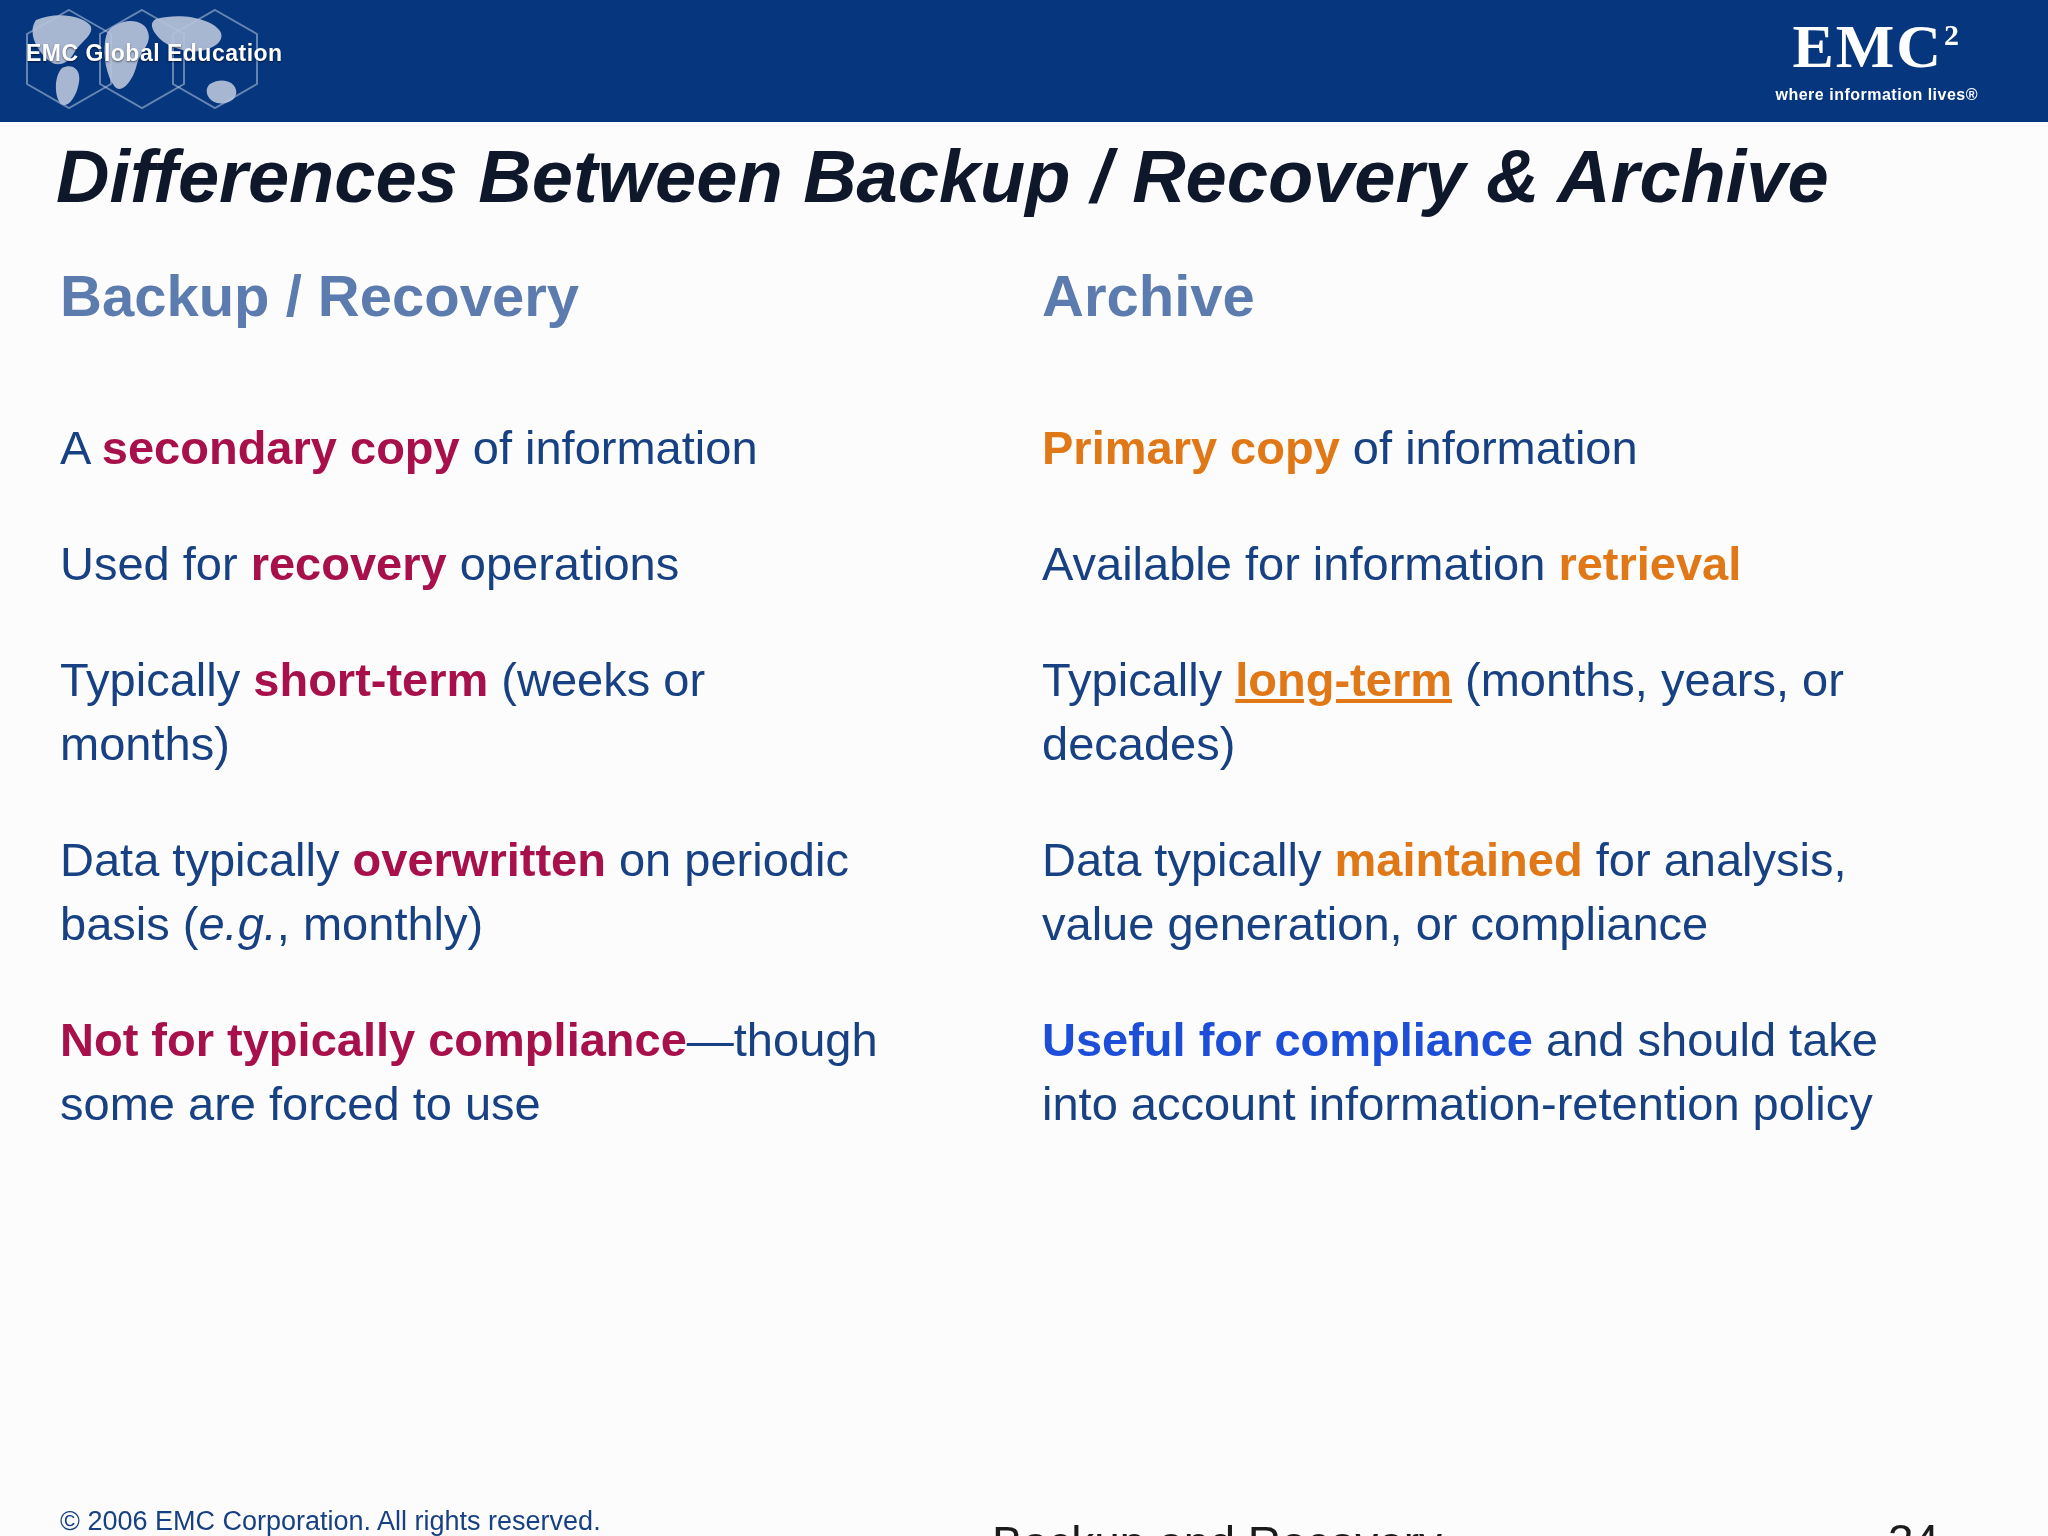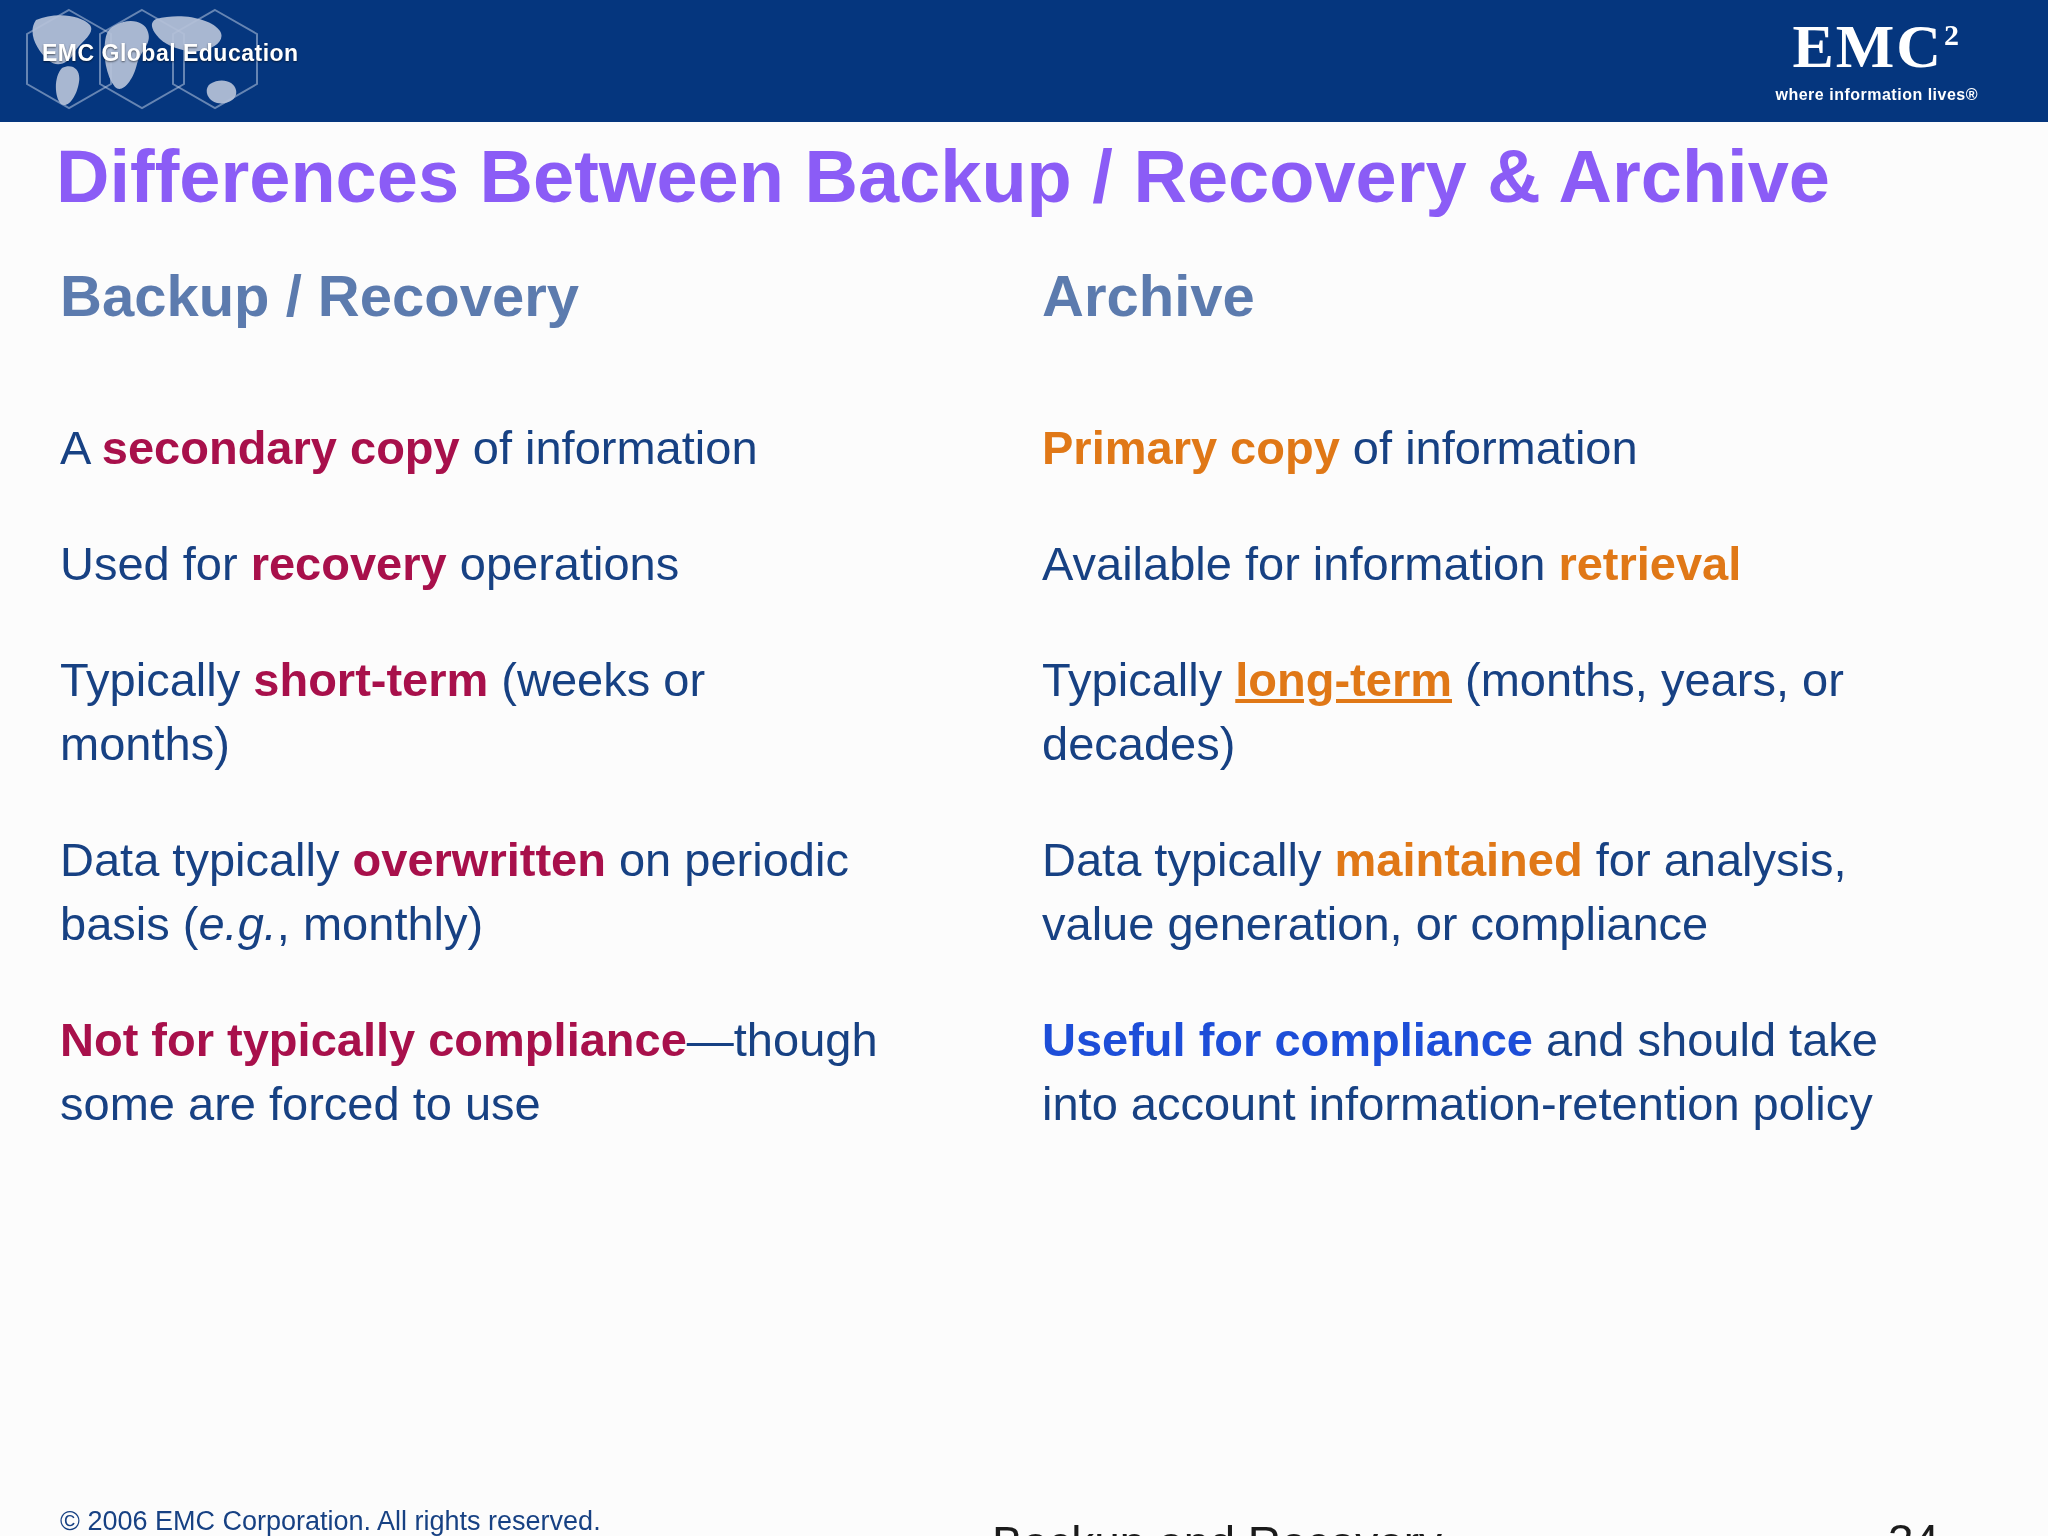--- a/index.html
+++ b/index.html
@@ -11,38 +11,38 @@
   .slide{position:absolute;inset:0;}
 
   
   .topbar{
     position:absolute;left:0;top:0;width:2048px;height:122px;
     background:#05367e;
   }
   .logo-left{position:absolute;left:14px;top:4px;width:260px;height:114px;}
   .logo-left svg{position:absolute;left:0;top:0;}
   .logo-left-text{
-    position:absolute;left:28px;top:36px;
+    position:absolute;left:12px;top:36px;
     color:#ffffff;font-weight:bold;font-size:23px;letter-spacing:.5px;
     text-shadow:0 1px 2px rgba(0,0,0,.55);
     white-space:nowrap;
   }
   .logo-right{position:absolute;right:70px;top:18px;text-align:center;color:#fff;}
   .emc-word{
     font-family:"Liberation Serif","DejaVu Serif",serif;
     font-weight:bold;font-size:62px;line-height:56px;letter-spacing:2px;
   }
   .emc-word sup{font-size:30px;vertical-align:super;line-height:0;margin-left:1px;}
   .emc-tagline{font-size:16px;font-weight:bold;margin-top:12px;letter-spacing:.5px;}
 
   
   .title{
     position:absolute;left:56px;top:136px;width:1960px;margin:0;
-    font-size:74px;line-height:82px;font-weight:bold;
-    color:#8b5cf6;white-space:nowrap;
+    font-size:74px;line-height:82px;font-weight:bold;font-style:italic;
+    color:#0f172a;white-space:nowrap;
   }
 
   
   .column{position:absolute;top:264px;}
   .col-0{left:60px;width:820px;}
   .col-1{left:1042px;width:880px;}
   .col-heading{
     margin:0 0 88px 0;font-size:58px;line-height:64px;font-weight:bold;
     color:#5c7bae;
   }

